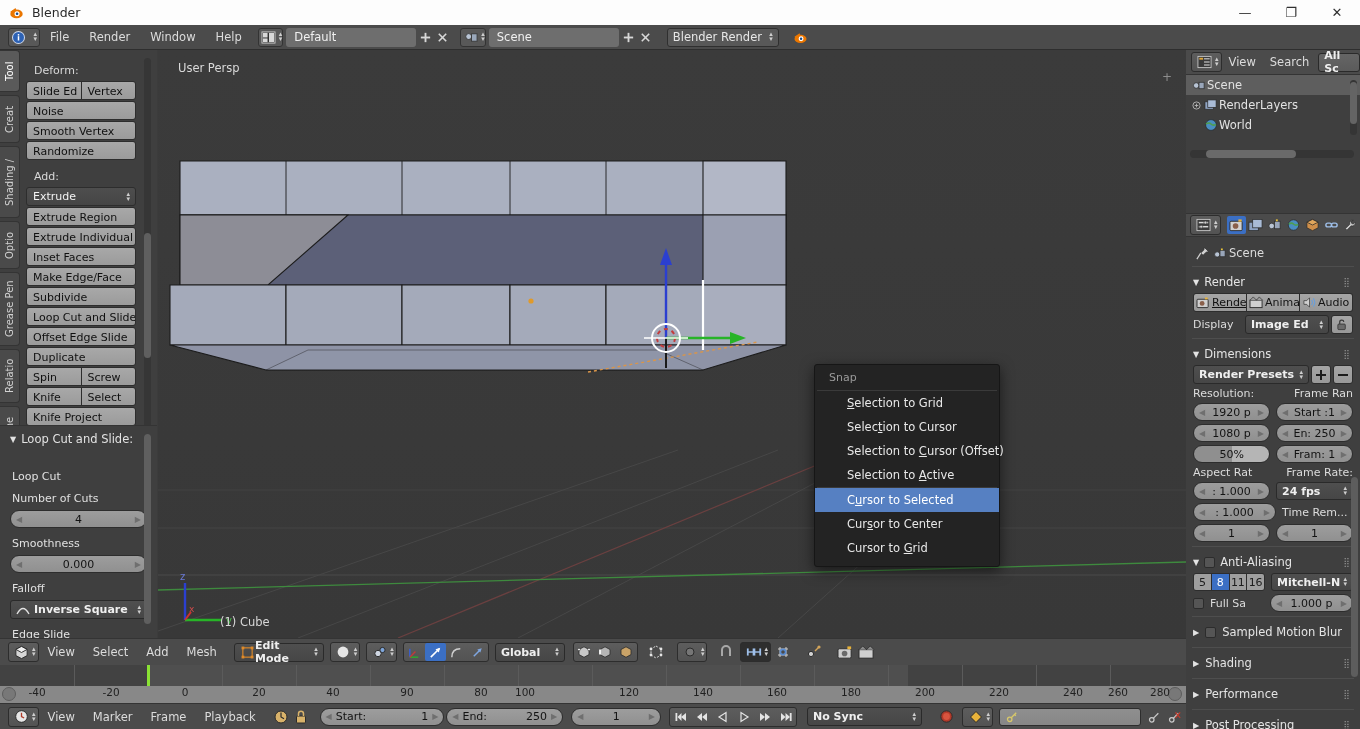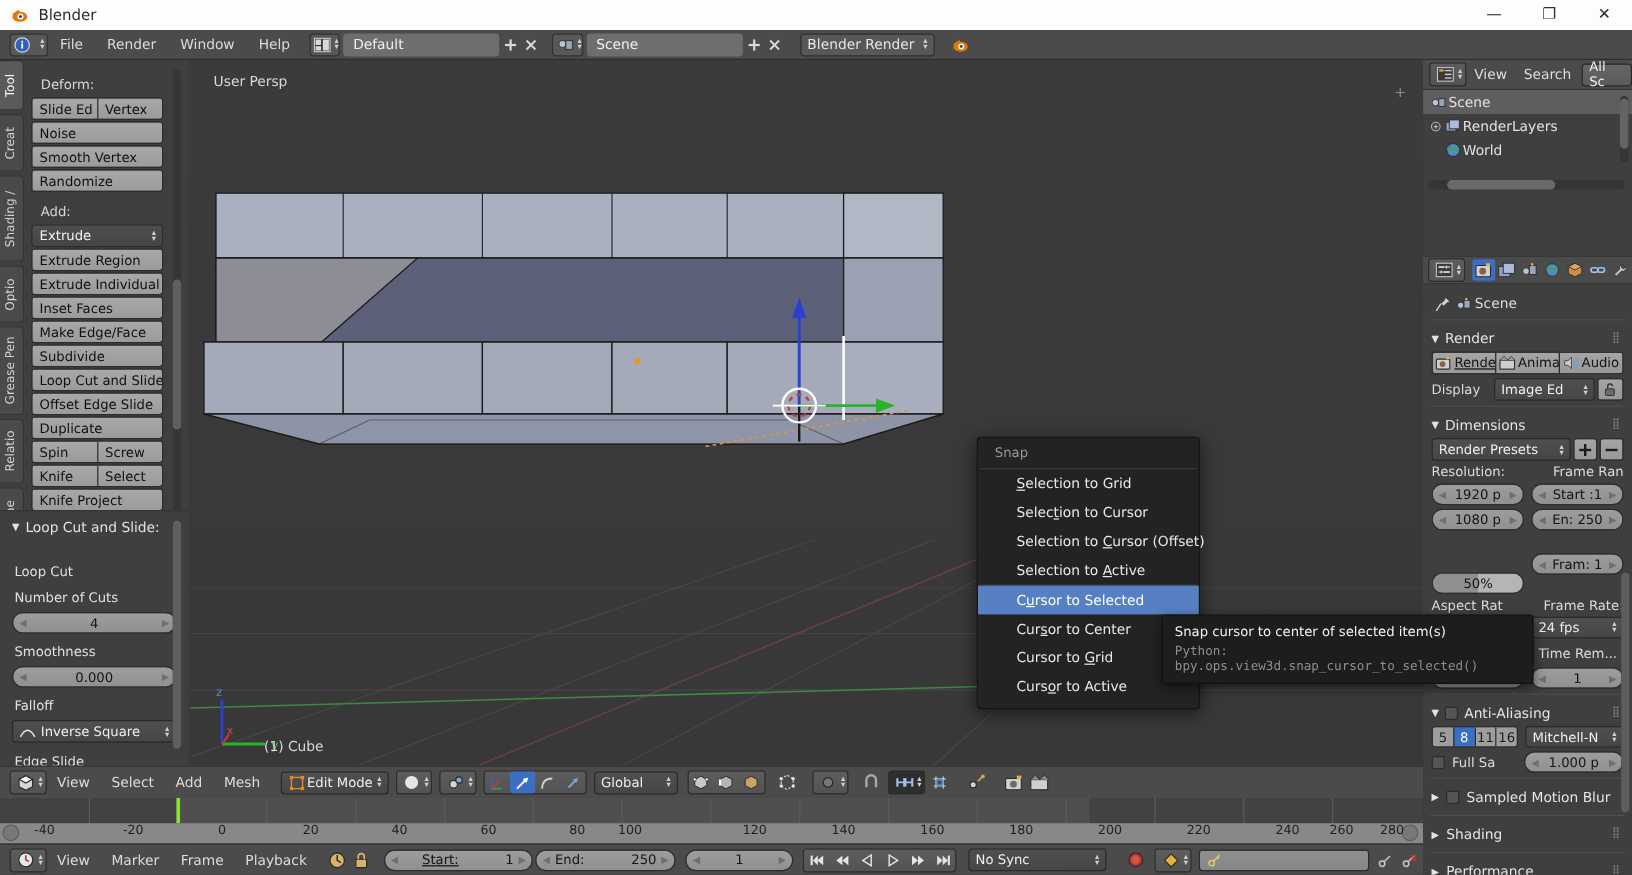--- a/index.html
+++ b/index.html
@@ -60,21 +60,21 @@
   }
   .num{
     background:linear-gradient(#9d9d9d,#909090); border:1px solid #2d2d2d;border-radius:9px;
     height:18px;display:flex;align-items:center;justify-content:space-between;padding:0 5px;
     font-size:11px;color:#131313;
   }
   .num .arr{ color:#6f6f6f; font-size:8px; }
   .sel{
     background:linear-gradient(#4f4f4f,#464646); border:1px solid #2a2a2a;border-radius:3px;
     height:19px;display:flex;align-items:center;justify-content:space-between;padding:0 5px;
-    font-size:11px;color:#efefef;
+    font-size:11px;color:#efefef;font-weight:bold;
   }
   .updown{ display:flex;flex-direction:column;line-height:5px;font-size:7px;color:#cfcfcf;}
 
   
   .toolshelf{
     position:absolute;left:0;top:50px;width:157px;height:588px;background:#3f3f3f;
   }
   .vtabs{ position:absolute;left:0;top:0;width:20px;height:428px; }
   .vtab{
     width:20px; background:#4a4a4a; border:1px solid #343434; border-right:none;
@@ -482,28 +482,23 @@
     <div class="snap-title">Snap</div>
     <div class="snap-div"></div>
     <div class="snap-item"><u>S</u>election to Grid</div>
     <div class="snap-item">Selec<u>t</u>ion to Cursor</div>
     <div class="snap-item">Selection to <u>C</u>ursor (Offset)</div>
     <div class="snap-item">Selection to <u>A</u>ctive</div>
     <div class="snap-div"></div>
     <div class="snap-item hl">C<u>u</u>rsor to Selected</div>
     <div class="snap-item">Cur<u>s</u>or to Center</div>
     <div class="snap-item">Cursor to <u>G</u>rid</div>
-    <div class="snap-item">Curs<u>o</u>r to Active</div>
     <div style="height:6px;"></div>
   </div>
 
-  <div class="tooltip">
-    <div class="tt-main">Snap cursor to center of selected item(s)</div>
-    <div class="tt-py">Python: bpy.ops.view3d.snap_cursor_to_selected()</div>
-  </div>
 
   <div class="vp-header">
     <div class="iconbox" style="margin-left:8px;">
       <span class="iconbtn">
         <svg width="15" height="15" viewBox="0 0 16 16">
           <path d="M8 1.5 L14 4.7 L14 11.3 L8 14.5 L2 11.3 L2 4.7 Z" fill="#d6d6d6" stroke="#2b2b2b"></path>
           <path d="M8 1.5 L14 4.7 L8 8 L2 4.7 Z" fill="#f0f0f0" stroke="#2b2b2b"></path>
         </svg>
       </span>
       <span class="updown">
@@ -713,21 +708,21 @@
     <div class="tl-play" style="left:147px;"></div>
 
     <div class="tl-ruler"></div>
     <div class="tl-cap" style="left:2px;"></div>
     <div class="tl-cap" style="left:1168px;"></div>
     <div class="tl-tick" style="left:37px;">-40</div>
     <div class="tl-tick" style="left:111px;">-20</div>
     <div class="tl-tick" style="left:185px;">0</div>
     <div class="tl-tick" style="left:259px;">20</div>
     <div class="tl-tick" style="left:333px;">40</div>
-    <div class="tl-tick" style="left:407px;">60</div>
+    <div class="tl-tick" style="left:407px;">90</div>
     <div class="tl-tick" style="left:481px;">80</div>
     <div class="tl-tick" style="left:525px;">100</div>
     <div class="tl-tick" style="left:629px;">120</div>
     <div class="tl-tick" style="left:703px;">140</div>
     <div class="tl-tick" style="left:777px;">160</div>
     <div class="tl-tick" style="left:851px;">180</div>
     <div class="tl-tick" style="left:925px;">200</div>
     <div class="tl-tick" style="left:999px;">220</div>
     <div class="tl-tick" style="left:1073px;">240</div>
     <div class="tl-tick" style="left:1118px;">260</div>
@@ -760,21 +755,21 @@
     </div>
     <div class="iconbtn">
       <svg width="14" height="16" viewBox="0 0 14 16">
         <rect x="2.5" y="7" width="9" height="7" rx="1" fill="#d8b26a" stroke="#2b2b2b"></rect>
         <path d="M4.5 7 L4.5 4.8 a2.5 2.5 0 0 1 5 0 L9.5 7" fill="none" stroke="#d8b26a" stroke-width="1.5"></path>
       </svg>
     </div>
 
     <div class="num" style="margin-left:8px;width:128px;">
       <span class="arr">◀</span>
-      <span style="margin-right:auto;margin-left:20px;text-decoration:underline;">Start:</span>
+      <span style="margin-right:auto;margin-left:4px;">Start:</span>
       <span>1</span>
       <span class="arr" style="margin-left:4px;">▶</span>
     </div>
     <div class="num" style="margin-left:2px;width:120px;">
       <span class="arr">◀</span>
       <span style="margin-right:auto;margin-left:4px;">End:</span>
       <span>250</span>
       <span class="arr" style="margin-left:4px;">▶</span>
     </div>
     <div class="num" style="margin-left:8px;width:92px;justify-content:center;position:relative;">
@@ -1121,21 +1116,21 @@
           <span>1080 p</span>
           <span class="arr">▶</span>
         </div>
         <div class="num" style="flex:1;">
           <span class="arr">◀</span>
           <span>En: 250</span>
           <span class="arr">▶</span>
         </div>
       </div>
       <div class="p-row" style="gap:6px;">
-        <div class="num" style="flex:1;justify-content:flex-end;background:linear-gradient(90deg,#8f8f8f 50%,#b5b5b5 50%);margin-top:32px;">
+        <div class="num" style="flex:1;justify-content:flex-end;background:linear-gradient(90deg,#8f8f8f 50%,#b5b5b5 50%);">
           <span style="margin-right:20px;">50%</span>
         </div>
         <div class="num" style="flex:1;">
           <span class="arr">◀</span>
           <span>Fram: 1</span>
           <span class="arr">▶</span>
         </div>
       </div>
       <div class="p-row" style="justify-content:space-between;">
         <span class="p-label">Aspect Rat</span>

